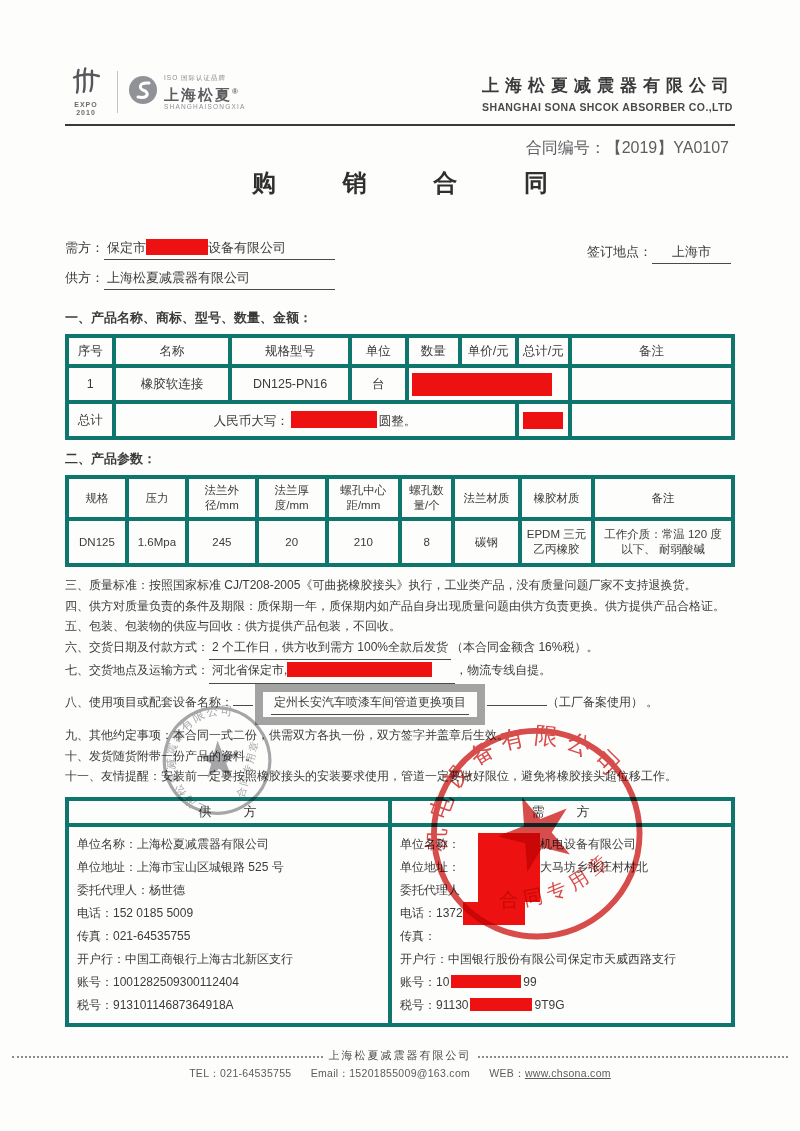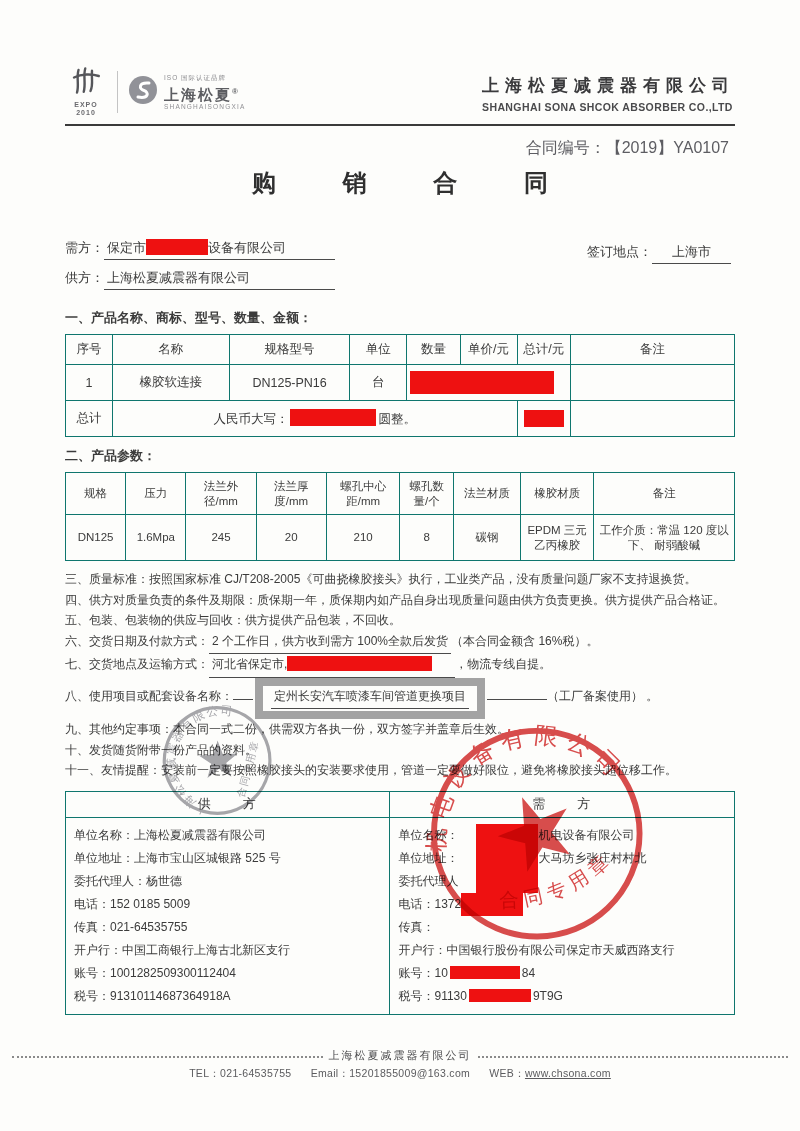--- a/index.html
+++ b/index.html
@@ -41,21 +41,21 @@
   .ufill { display:inline-block; }
   .w20{width:20px} .w46{width:46px} .w60{width:60px} .w82{width:82px}
   .parties-right { margin-left:auto; padding-top:4px; padding-right:4px; white-space:nowrap; }
   .place-u { padding:0 20px 2px 20px; }
 
   
   .sec-head { font-size:13px; font-weight:bold; color:#3b3b3b; margin-top:10px; margin-bottom:7px; }
 
   
   table { width:100%; border-collapse:collapse; table-layout:fixed; }
-  th, td { border:1px solid #0f766e; text-align:center; vertical-align:middle;
+  th, td { border:4px solid #0f766e; text-align:center; vertical-align:middle;
            font-weight:normal; color:#3b3b3b; overflow:hidden; }
   .t1 th { height:30px; font-size:12.5px; }
   .t1 td { height:36px; font-size:12.5px; }
   .redfill { height:23px; background:#ee1111; margin:0 16px 0 3px; }
   .r-cny { width:86px; height:17px; margin:0 2px; }
   .r-total { width:40px; height:17px; }
   .t2 th { height:42px; font-size:11.5px; padding:2px; line-height:15px; }
   .t2 td { height:46px; font-size:11.5px; padding:2px 4px; line-height:15px; }
 
   
@@ -270,21 +270,21 @@
           <div class="brow"><span>账号：</span><span>1001282509300112404</span></div>
           <div class="brow"><span>税号：</span><span>91310114687364918A</span></div>
         </td>
         <td class="bcell">
           <div class="brow"><span class="blabel-fixed">单位名称：</span><span class="redact r-col"></span><span>机电设备有限公司</span></div>
           <div class="brow"><span class="blabel-fixed">单位地址：</span><span class="redact r-col"></span><span>大马坊乡张庄村村北</span></div>
           <div class="brow"><span class="blabel-fixed">委托代理人</span><span class="redact r-col"></span></div>
           <div class="brow"><span>电话：</span><span>1372</span><span class="redact r-col"></span></div>
           <div class="brow"><span>传真：</span></div>
           <div class="brow"><span>开户行：</span><span>中国银行股份有限公司保定市天威西路支行</span></div>
-          <div class="brow"><span>账号：</span><span>10</span><span class="redact r-acct"></span><span>84</span></div>
+          <div class="brow"><span>账号：</span><span>10</span><span class="redact r-acct"></span><span>99</span></div>
           <div class="brow"><span>税号：</span><span>91130</span><span class="redact r-tax"></span><span>9T9G</span></div>
         </td>
       </tr>
     </tbody>
       </table>
   </div>
 
   <div class="stamp stamp-supplier">
     <svg width="118" height="118" viewBox="0 0 150 150">
       <defs>

